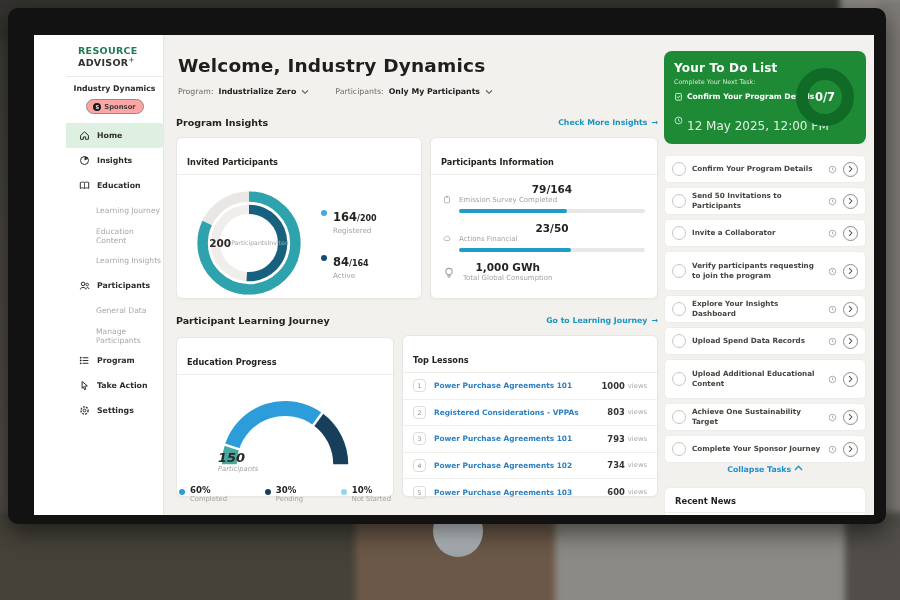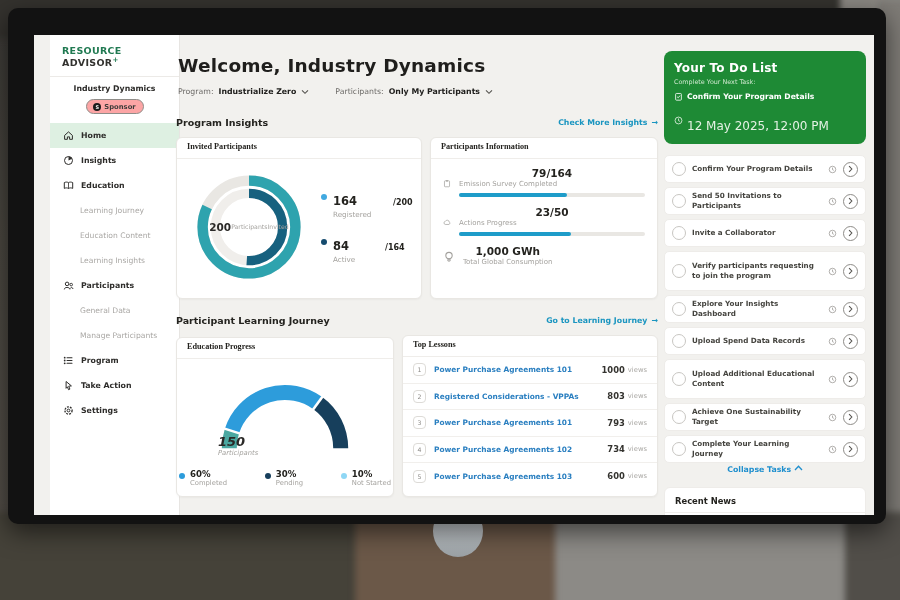--- a/index.html
+++ b/index.html
@@ -19,21 +19,21 @@
   .bg-brc    { left:845px; top:512px; width:65px; height:100px; background:#514e49; }
 
   
   .stand-neck { position:absolute; left:433px; top:505px; width:50px; height:52px; border-radius:50%;
     background:linear-gradient(180deg,#e8ecef,#9aa0a4); }
   .monitor { position:absolute; left:8px; top:8px; width:878px; height:516px; background:#121212;
     border-radius:10px; box-shadow:0 8px 24px rgba(0,0,0,.55); }
   .screen { position:absolute; left:26px; top:27px; width:840px; height:480px; background:#f2f1ee; overflow:hidden; }
 
   
-  .sidebar { position:absolute; left:16px; top:0; width:130px; height:480px; background:#ffffff; border-right:1px solid #e7e5e2; }
+  .sidebar { position:absolute; left:0; top:0; width:130px; height:480px; background:#ffffff; border-right:1px solid #e7e5e2;padding-left:32px; }
   .logo { padding:10px 0 0 12px; font-size:9.5px; font-weight:bold; letter-spacing:.3px; }
   .logo .res { color:#217a52; } .logo .adv { color:#33322f; } .logo .plus { color:#217a52; font-size:7px; vertical-align:super; }
   .logo-div { margin-top:8px; border-bottom:1px solid #eceae7; }
   .org { text-align:center; margin-top:7px; font-size:7.8px; font-weight:bold; color:#2c2b29; }
   .badge { margin:6px auto 0; width:58px; height:15px; border:1px solid #8f8d89; border-radius:9px;
     display:flex; align-items:center; justify-content:center; gap:3px; background:#fca5a5; }
   .badge .bdot { width:8px; height:8px; border-radius:50%; background:#1b1b1b; color:#fff; font-size:5px; font-weight:bold;
     display:flex; align-items:center; justify-content:center; }
   .badge .btxt { font-size:6.8px; color:#3c3b39; font-weight:bold; }
   .nav { margin-top:9px; }
@@ -48,34 +48,34 @@
   .main-title { position:absolute; left:144px; top:20px; font-size:18.5px; font-weight:bold; color:#1f1e1c; letter-spacing:.2px; }
   .filters { position:absolute; left:144px; top:52px; display:flex; gap:26px; align-items:center; }
   .filter { display:flex; align-items:center; gap:5px; cursor:pointer; }
   .flabel { font-size:7.8px; color:#6d6b68; }
   .fvalue { font-size:7.8px; font-weight:bold; color:#21201e; }
   .sec-head { position:absolute; display:flex; justify-content:space-between; align-items:center; width:482px; left:142px;gap:43px; }
   .sec-title { font-size:9.5px; font-weight:bold; color:#24231f; }
   .sec-link { font-size:7.8px; font-weight:bold; color:#1a95c0; cursor:pointer; display:flex; gap:4px; align-items:center; }
 
   .card { position:absolute; background:#fff; border:1px solid #e9e7e3; border-radius:6px; box-shadow:0 1px 2px rgba(0,0,0,.04); }
-  .card-title { font-size:8.2px; font-weight:bold; color:#24231f; padding:4px 10px 7px; border-bottom:1px solid #efedea;font-family:Liberation Serif, serif; }
+  .card-title { font-size:8.2px; font-weight:bold; color:#24231f; padding:19px 10px 7px; border-bottom:1px solid #efedea; }
 
   
   .ip-body { display:flex; align-items:center; gap:14px; padding:10px 8px 6px 14px; }
   .donut-wrap { position:relative; width:116px; height:116px; }
   .donut-center { position:absolute; inset:0; display:flex; flex-direction:row; align-items:center; justify-content:center; }
   .dc-val { font-size:10.5px; font-weight:bold; color:#2a2927; }
   .dc-lab { font-size:6.2px; color:#a4a29e; line-height:1.3; }
   .ip-legend { display:flex; flex-direction:column; gap:16px; }
   .leg-item { display:flex; gap:6px; align-items:flex-start; }
   .dot { width:6px; height:6px; border-radius:50%; margin-top:4px; }
   .dot-reg { background:#41a9e0; } .dot-act { background:#154b6e; }
   .leg-val { font-size:11.5px; font-weight:bold; color:#24231f; }
-  .leg-tot { font-size:8px; font-weight:bold; color:#24231f;padding-left:36px; }
+  .leg-tot { font-size:8px; font-weight:bold; color:#24231f; }
   .leg-lab { font-size:7.2px; color:#a4a29e; margin-top:1px; }
 
   
   .pi-body { padding:8px 12px; }
   .stat { display:flex; gap:8px; margin-bottom:9px; }
   .stat-ic { width:12px; padding-top:3px; }
   .stat-val { font-size:10.5px; font-weight:bold; color:#24231f;text-align:center; }
   .stat-lab { font-size:7px; color:#a4a29e; margin-top:1px; }
   .bar { margin-top:5px; width:186px; height:4px; background:#e9e7e3; border-radius:2px; }
   .bar-fill { height:4px; background:#1e9cc9; border-radius:2px; }
@@ -300,21 +300,21 @@
                   <div class="bar-fill" style="width: 58%;"></div>
                 </div>
           </div>
         </div>
         <div class="stat">
           <svg class="stat-ic" viewBox="0 0 11 11">
                 <path d="M3 8.2 A2.2 2.2 0 0 1 3.3 3.9 A2.8 2.8 0 0 1 8.6 4.9 A1.9 1.9 0 0 1 8.3 8.2 Z" fill="none" stroke="#a3a19d" stroke-width="1"></path>
               </svg>
           <div>
             <div class="stat-val">23/50</div>
-            <div class="stat-lab">Actions Progress</div>
+            <div class="stat-lab">Actions Financial</div>
             <div class="bar">
                   <div class="bar-fill" style="width: 60%;"></div>
                 </div>
           </div>
         </div>
         <div class="stat">
           <svg class="stat-ic" viewBox="0 0 11 11">
                 <circle cx="5.5" cy="4.2" r="2.9" fill="none" stroke="#a3a19d" stroke-width="1"></circle>
                 <path d="M4.5 7.5 L6.5 7.5 L6.5 9.2 L4.5 9.2 Z" fill="none" stroke="#a3a19d" stroke-width="0.9"></path>
               </svg>
@@ -418,20 +418,23 @@
             </svg>
         <span class="tg-task">Confirm Your Program Details</span>
       </div>
       <div class="tg-row">
         <svg width="9" height="9" viewBox="0 0 11 11">
               <circle cx="5.5" cy="5.5" r="4.2" fill="none" stroke="#e4f1e4" stroke-width="1"></circle>
               <polyline points="5.5,3 5.5,5.7 7.3,6.6" fill="none" stroke="#e4f1e4" stroke-width="1"></polyline>
             </svg>
         <span class="tg-due">12 May 2025, 12:00 PM</span>
       </div>
+      <div class="tg-ring">
+        <span>0/7</span>
+      </div>
     </div>
 
     <div class="task-row" style="top: 120px; height: 28px;">
       <span class="chk"></span>
       <span class="task-lab">Confirm Your Program Details</span>
       <svg class="tclock" width="9" height="9" viewBox="0 0 11 11">
             <circle cx="5.5" cy="5.5" r="4" fill="none" stroke="#9f9d99" stroke-width="1"></circle>
             <polyline points="5.5,3.2 5.5,5.7 7.1,6.5" fill="none" stroke="#9f9d99" stroke-width="1"></polyline>
           </svg>
       <span class="chev">
@@ -526,21 +529,21 @@
             <polyline points="5.5,3.2 5.5,5.7 7.1,6.5" fill="none" stroke="#9f9d99" stroke-width="1"></polyline>
           </svg>
       <span class="chev">
             <svg width="5" height="8" viewBox="0 0 6 9">
               <polyline points="1.3,1 4.6,4.5 1.3,8" fill="none" stroke="#55534f" stroke-width="1.3"></polyline>
             </svg>
           </span>
     </div>
     <div class="task-row" style="top: 400px; height: 28px;">
       <span class="chk"></span>
-      <span class="task-lab">Complete Your Learning Journey</span>
+      <span class="task-lab">Complete Your Sponsor Journey</span>
       <svg class="tclock" width="9" height="9" viewBox="0 0 11 11">
             <circle cx="5.5" cy="5.5" r="4" fill="none" stroke="#9f9d99" stroke-width="1"></circle>
             <polyline points="5.5,3.2 5.5,5.7 7.1,6.5" fill="none" stroke="#9f9d99" stroke-width="1"></polyline>
           </svg>
       <span class="chev">
             <svg width="5" height="8" viewBox="0 0 6 9">
               <polyline points="1.3,1 4.6,4.5 1.3,8" fill="none" stroke="#55534f" stroke-width="1.3"></polyline>
             </svg>
           </span>
     </div>

